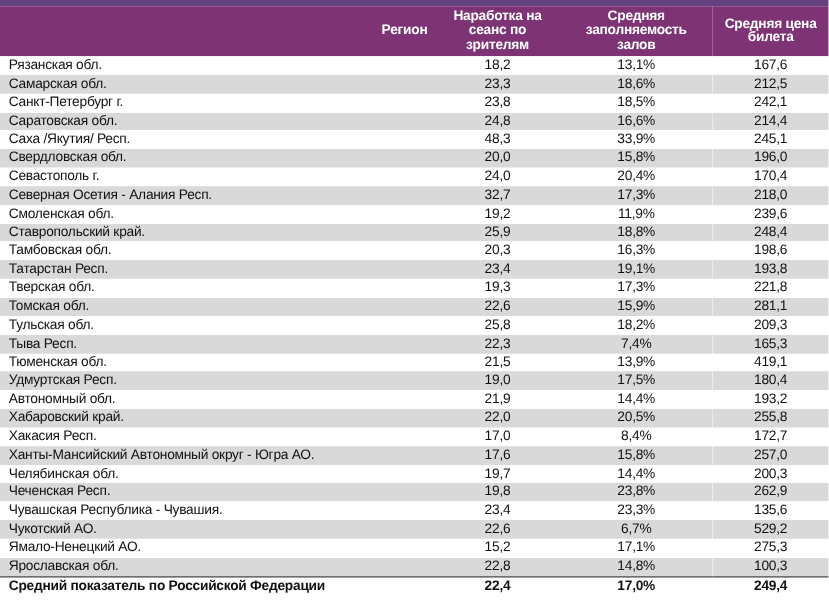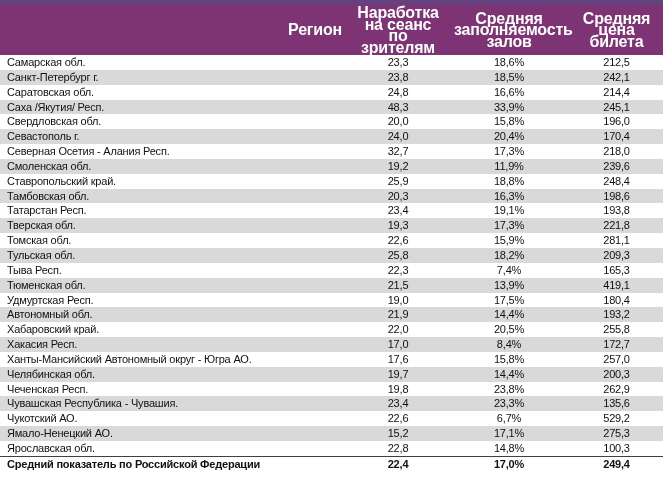--- a/index.html
+++ b/index.html
@@ -29,21 +29,21 @@
   }
   col.c-region { width: 348px; }
   col.c-viewers { width: 100px; }
   col.c-occupancy { width: 122px; }
   col.c-price { width: 93px; }
 
   thead th {
     background: #7d3374;
     color: #ffffff;
     font-weight: bold;
-    font-size: 16px;
+    font-size: 11px;
     line-height: 11.5px;
     height: 36px;
     padding: 2px 6px;
     vertical-align: middle;
     text-align: center;
   }
   thead th.region-h {
     text-align: right;
     padding-left: 7px;
   }
@@ -85,20 +85,26 @@
     <thead>
       <tr>
         <th class="region-h">Регион</th>
         <th>Наработка на сеанс по зрителям</th>
         <th>Средняя заполняемость залов</th>
         <th>Средняя цена билета</th>
       </tr>
     </thead>
     <tbody id="table-body">
         <tr>
+          <td class="region-cell">Рязанская обл.</td>
+          <td>18,2</td>
+          <td>13,1%</td>
+          <td>167,6</td>
+        </tr>
+        <tr>
           <td class="region-cell">Самарская обл.</td>
           <td>23,3</td>
           <td>18,6%</td>
           <td>212,5</td>
         </tr>
         <tr>
           <td class="region-cell">Санкт-Петербург г.</td>
           <td>23,8</td>
           <td>18,5%</td>
           <td>242,1</td>

